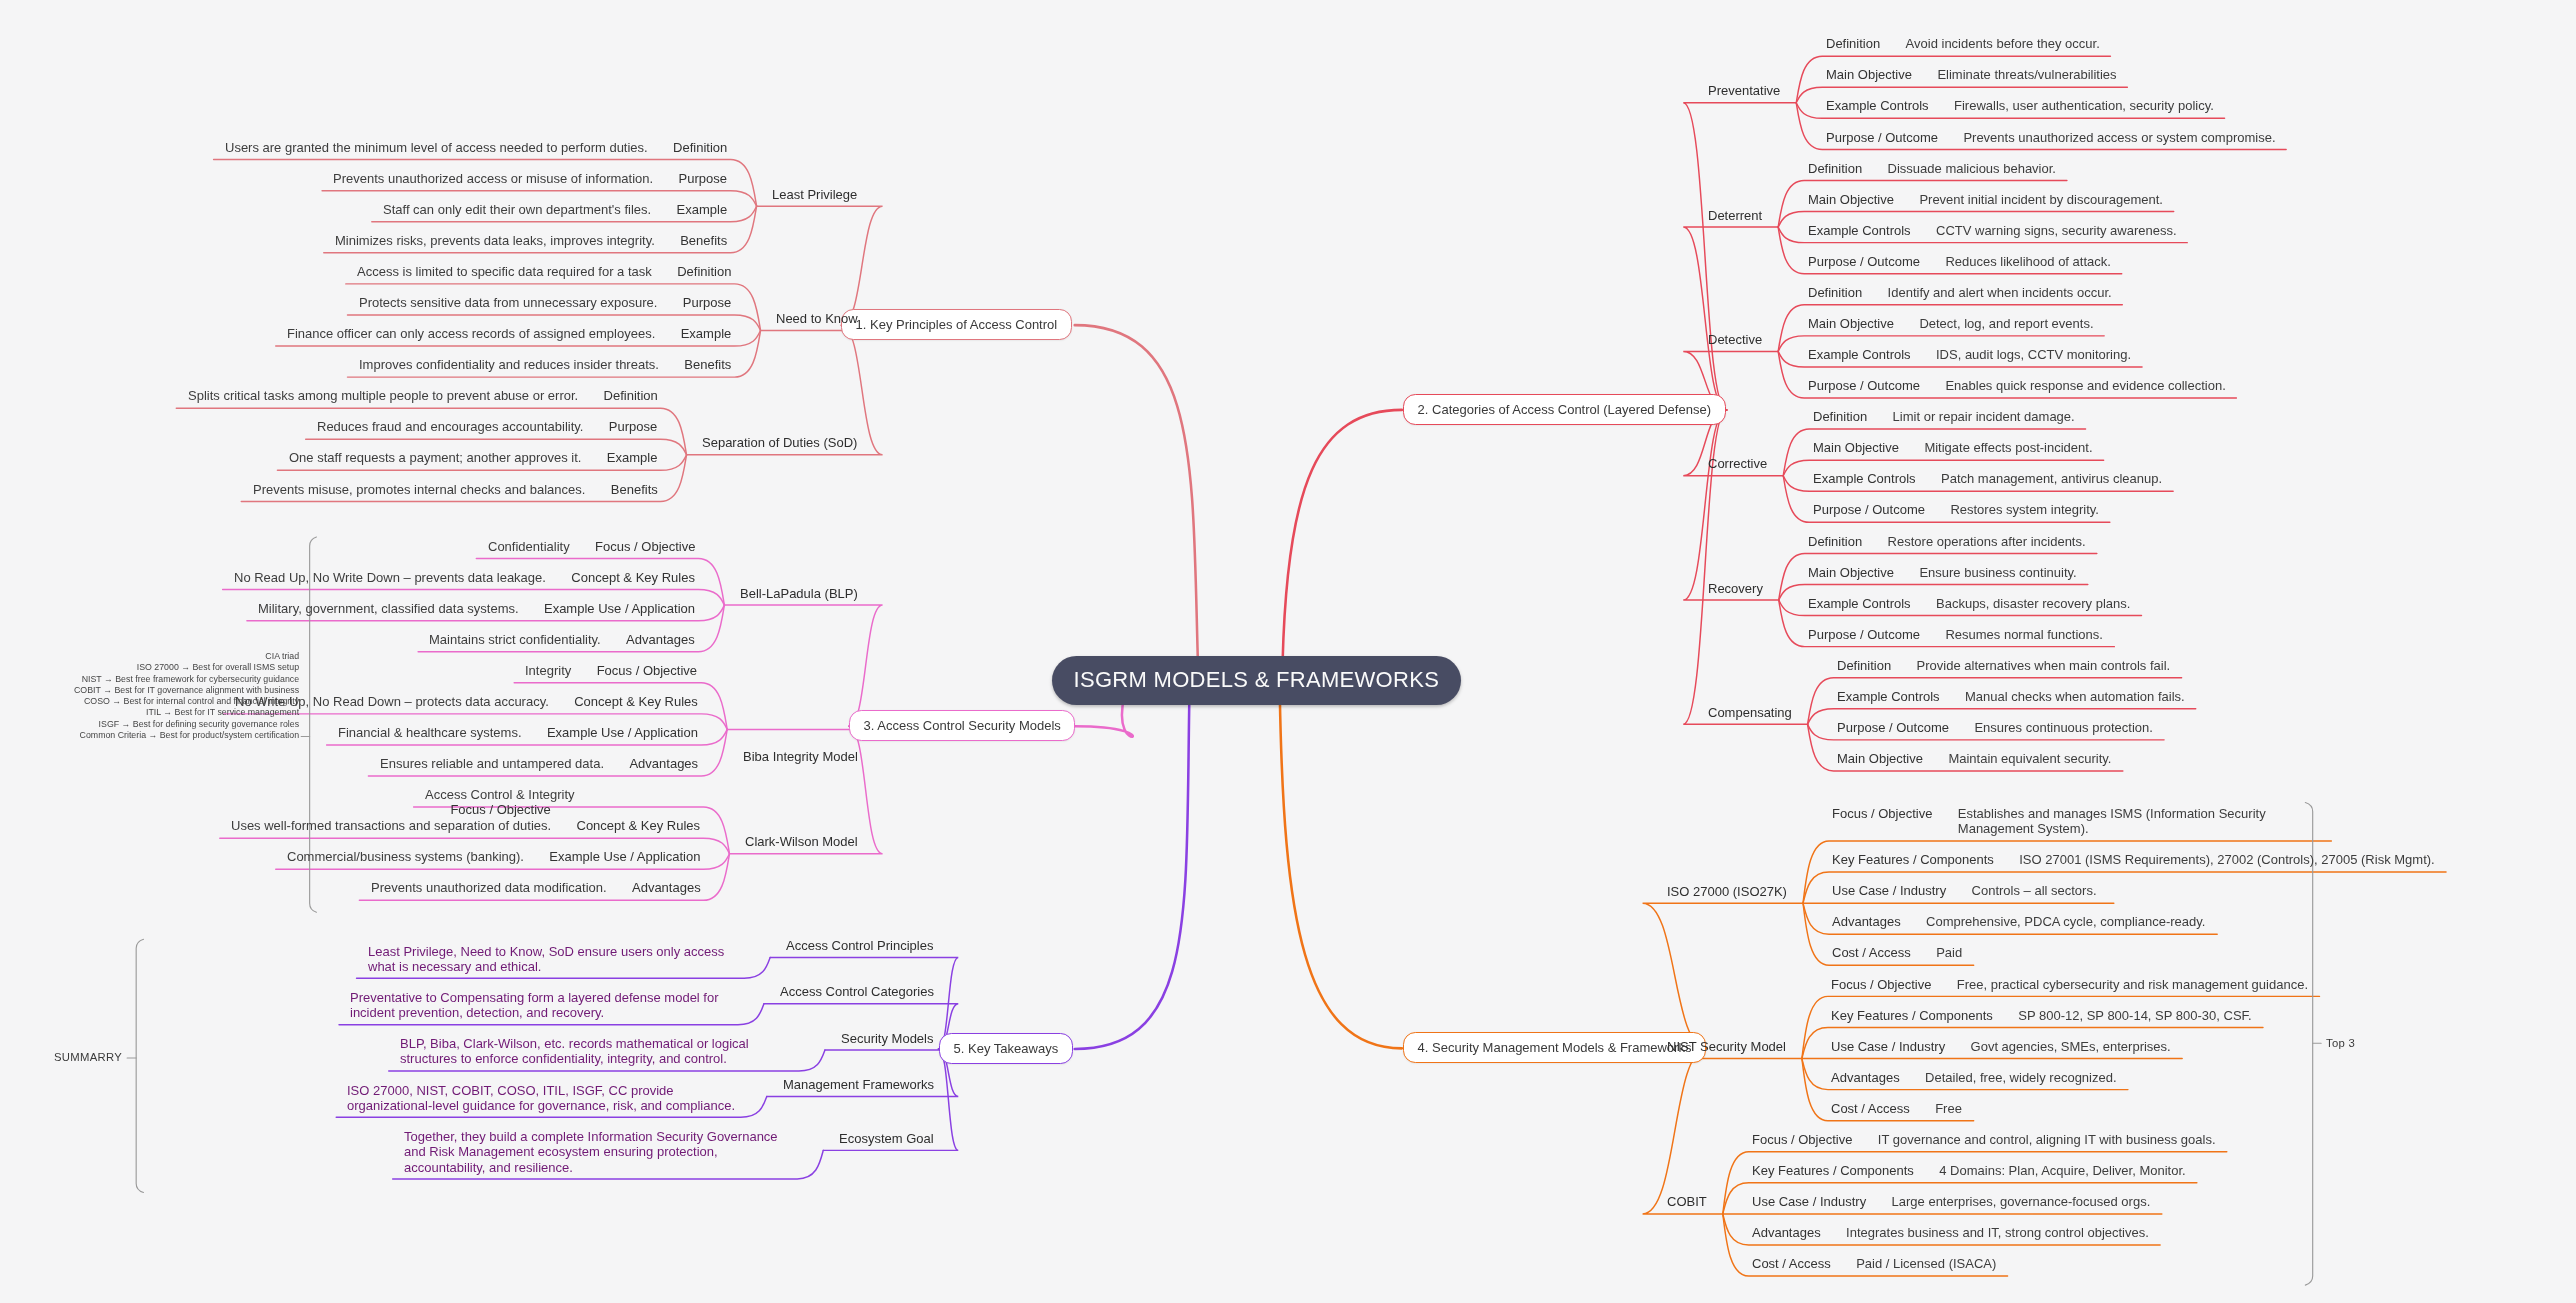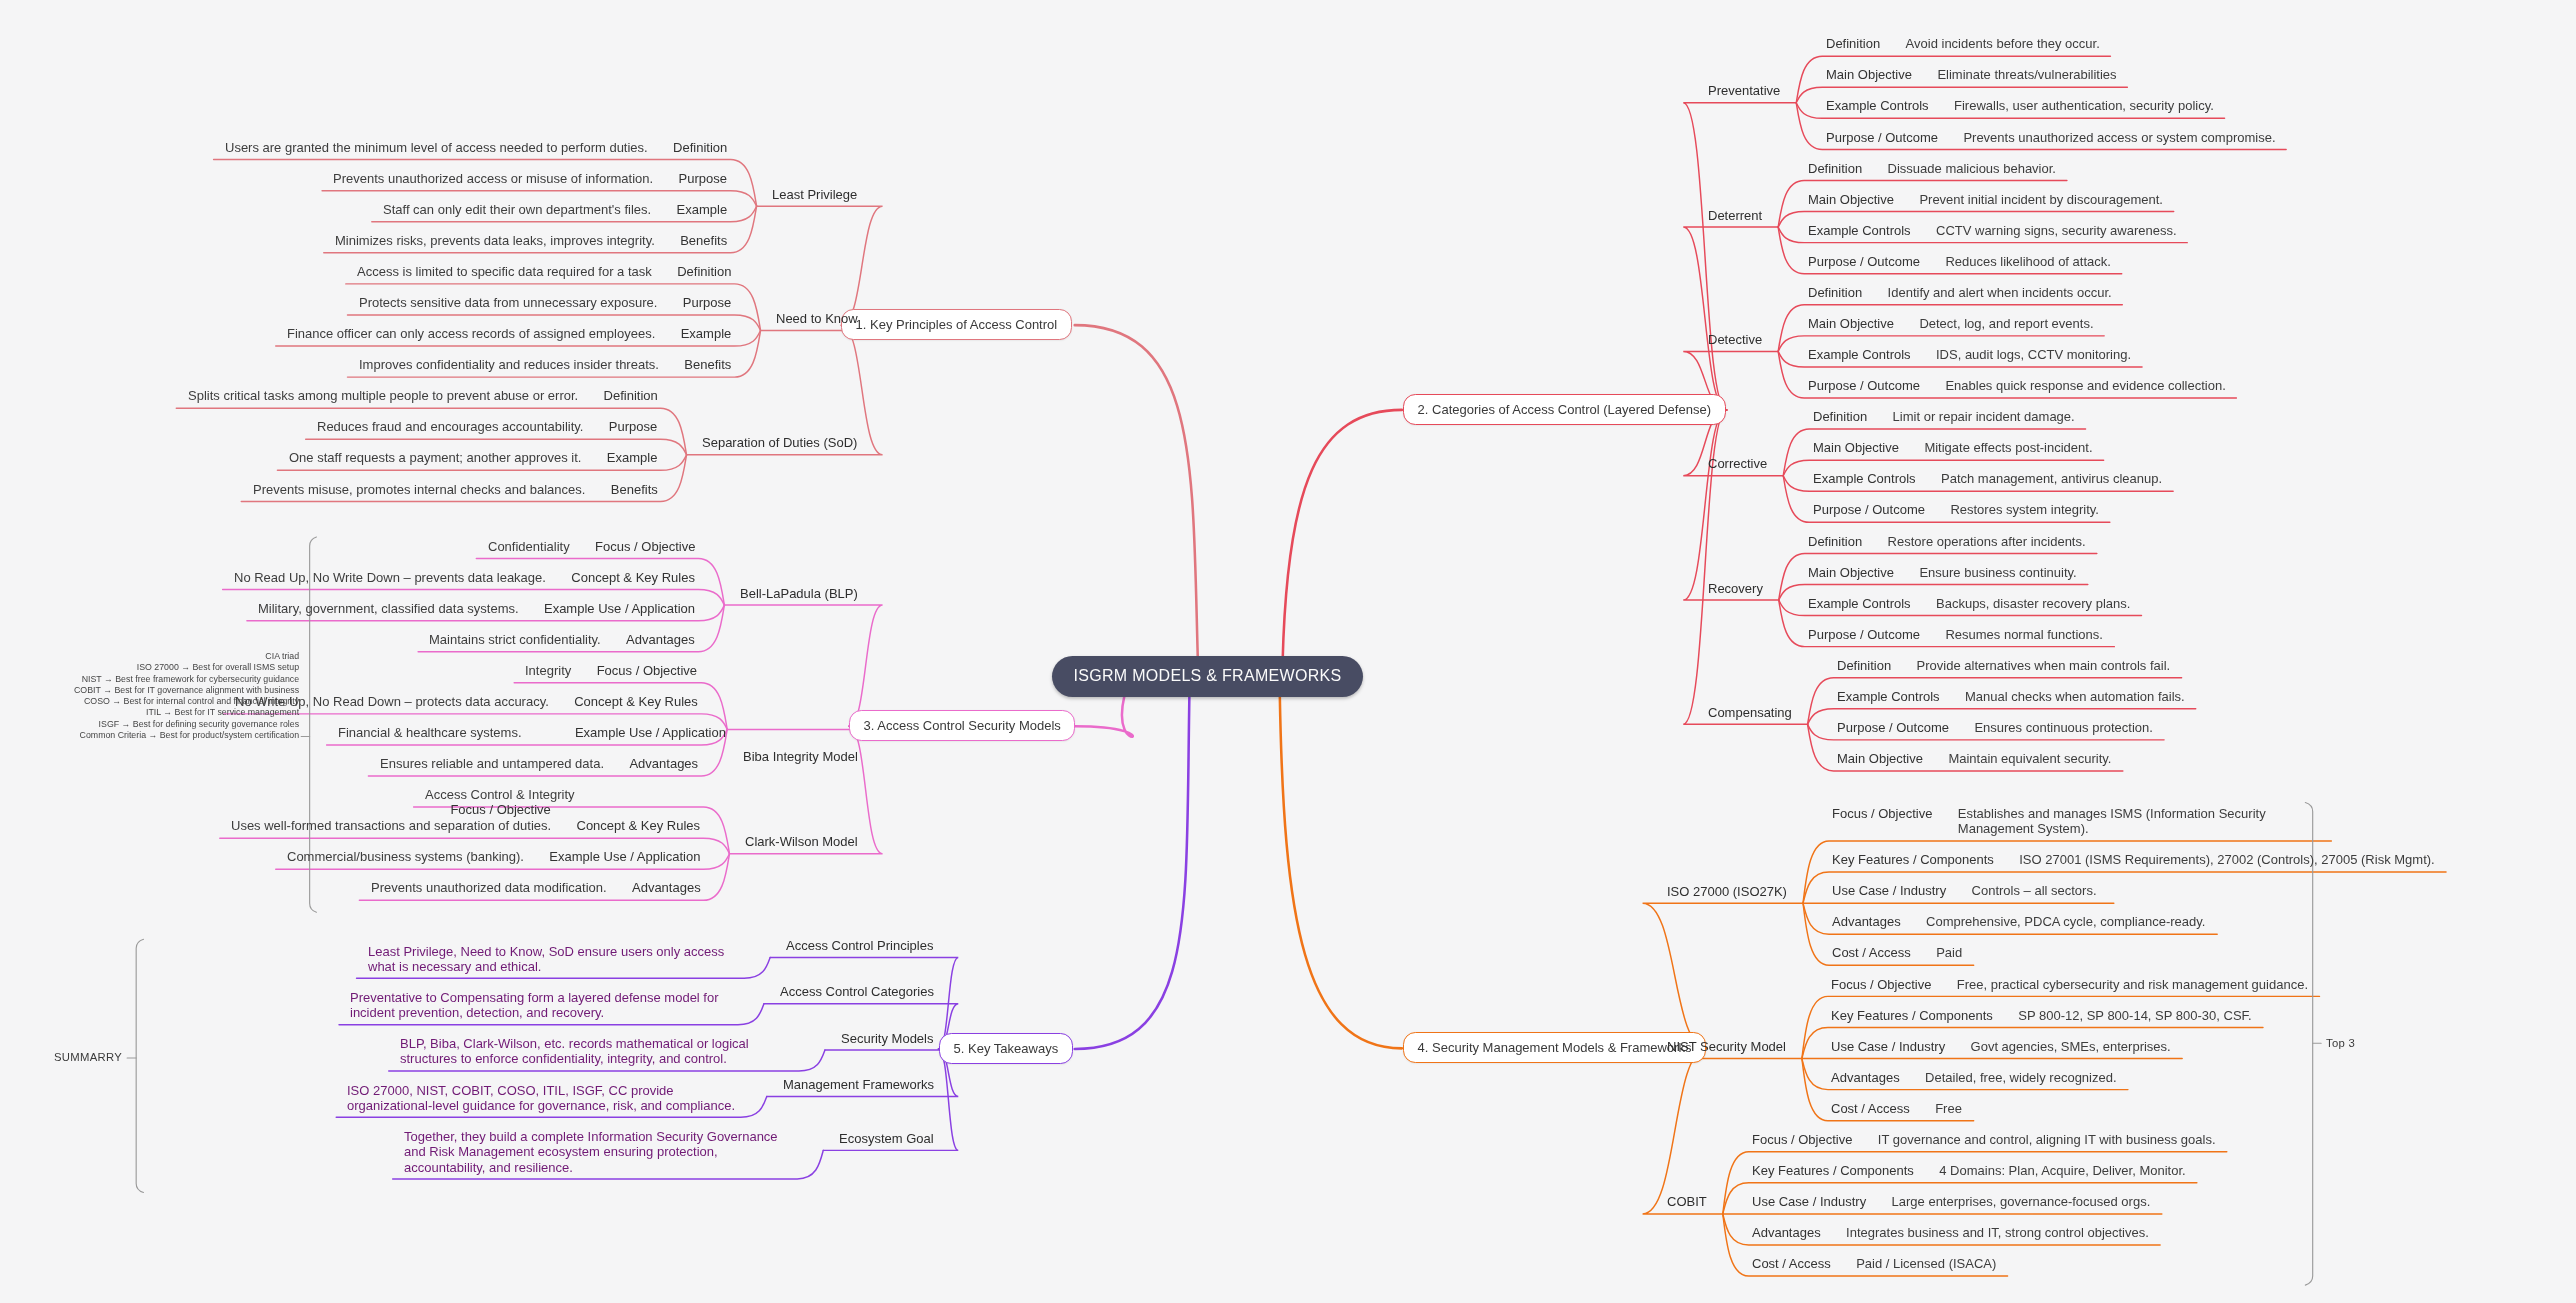--- a/index.html
+++ b/index.html
@@ -10,21 +10,21 @@
             font-size:13px;color:#3d3d3d;line-height:14.7px;}
   .leaf-row .lab{color:#333;margin-right:25.4px;}
   .leaf-row .lab2{color:#333;margin-left:25.4px;}
   .leaf-row .txt{color:#3d3d3d;}
   .wrapTxt{white-space:normal;}
   .para{position:absolute;font-size:13px;line-height:15.3px;color:#701a75;white-space:normal;}
   .subcat{position:absolute;font-size:13px;color:#2e2e2e;white-space:nowrap;}
   .bnode{position:absolute;background:#fff;border:1.7px solid;border-radius:12.4px;
          font-size:13px;color:#3a3a3a;padding:6.8px 13.6px;white-space:nowrap;
          box-shadow:0 0.6px 1.7px rgba(0,0,0,.08);}
-  #central{position:absolute;background:#484c63;color:#fafafa;font-size:16px;
+  #central{position:absolute;background:#484c63;color:#fafafa;font-size:22px;
            padding:11.3px 21.5px;border-radius:27px;white-space:nowrap;letter-spacing:0.3px;
            box-shadow:0 1.7px 3.4px rgba(0,0,0,.25);}
   .annot{position:absolute;font-size:11.3px;color:#3a3a3a;white-space:nowrap;letter-spacing:0.3px;}
   #side-note{position:absolute;font-size:8.8px;line-height:11.3px;color:#454545;
              text-align:right;white-space:nowrap;}
 </style>
 </head>
 <body>
 
 <div id="canvas">
@@ -317,21 +317,21 @@
     </div>
     <div class="subcat" style="left: 743px; top: 731px; margin-top: 18px;">Biba Integrity Model</div>
     <div class="leaf-row" style="left: 525px; top: 664px;">
       <span class="txt">Integrity</span>
       <span class="lab2">Focus / Objective</span>
     </div>
     <div class="leaf-row" style="left: 235px; top: 695px;">
       <span class="txt">No Write Up, No Read Down – protects data accuracy.</span>
       <span class="lab2">Concept &amp; Key Rules</span>
     </div>
-    <div class="leaf-row" style="left: 338px; top: 726px; gap: 28px;">
+    <div class="leaf-row" style="left: 338px; top: 726px;">
       <span class="txt">Financial &amp; healthcare systems.</span>
       <span class="lab2">Example Use / Application</span>
     </div>
     <div class="leaf-row" style="left: 380px; top: 757px;">
       <span class="txt">Ensures reliable and untampered data.</span>
       <span class="lab2">Advantages</span>
     </div>
     <div class="subcat" style="left: 745px; top: 834px;">Clark-Wilson Model</div>
     <div class="leaf-row" style="left: 425px; top: 788px; flex-direction: column;">
       <span class="txt">Access Control &amp; Integrity</span>

